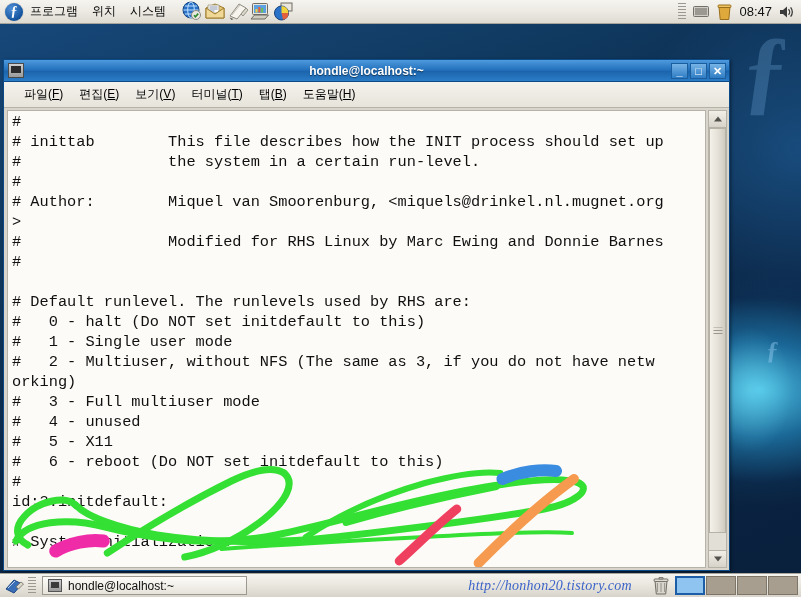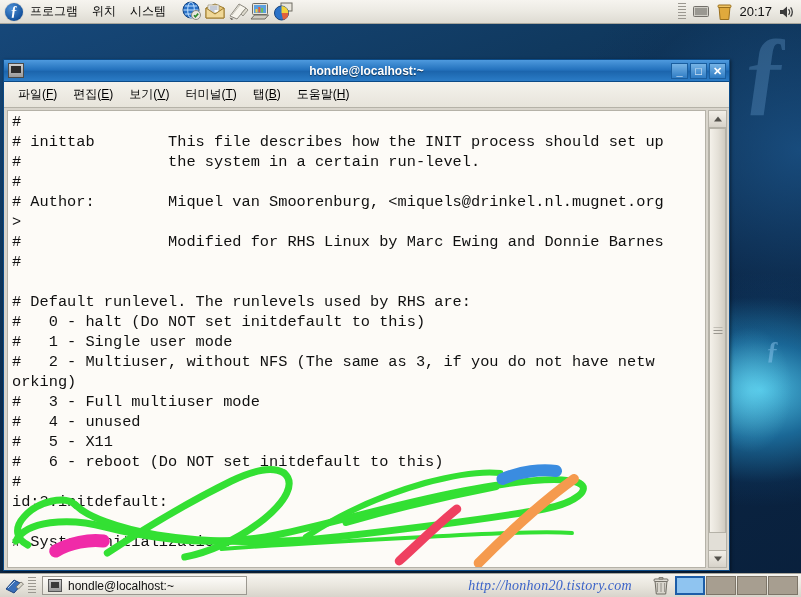--- a/index.html
+++ b/index.html
@@ -102,21 +102,21 @@
   }
   .win-btn span {
     position: absolute; left: 0; right: 0; top: -1px;
     text-align: center; font-size: 11px; color: #fff; font-weight: bold;
     line-height: 16px;
   }
   #menubar {
     height: 26px;
     background: linear-gradient(180deg,#f4f2ec 0%, #e7e4db 100%);
     border-bottom: 1px solid #b5b2a8;
-    display: flex; align-items: center; padding-left: 6px;
+    display: flex; align-items: center; padding-left: 12px;
     font-size: 12px; color: #000;
   }
   .menu-item { padding: 3px 8px; white-space: nowrap; }
   .menu-item u { text-decoration: underline; }
 
   #term-body {
     position: absolute; left: 0; right: 0; top: 48px; bottom: 0;
     background: #d9d5cc;
     padding: 2px 2px 2px 3px;
     display: flex;
@@ -294,21 +294,21 @@
   <div id="panel-right">
     <div id="panel-grip"></div>
     <svg width="18" height="16">
       <rect x="1.5" y="2.5" width="15" height="10" rx="1" fill="#cfcdc5" stroke="#73706a" stroke-width="1"></rect>
       <rect x="3" y="4" width="12" height="7" fill="#9a9891"></rect>
     </svg>
     <svg width="17" height="18">
       <path d="M3 4h11l-1.2 12.5H4.2z" fill="#e0a93c" stroke="#9a6f1c" stroke-width="1"></path>
       <rect x="2" y="2" width="13" height="2.5" rx="1" fill="#f0c465" stroke="#9a6f1c" stroke-width="1"></rect>
     </svg>
-    <div id="panel-clock">20:17</div>
+    <div id="panel-clock">08:47</div>
     <svg width="17" height="16">
       <path d="M2 6h3l4-3.5v11L5 10H2z" fill="#3a3a3a"></path>
       <path d="M10.5 5.2a4 4 0 0 1 0 5.6M12.6 3.4a7 7 0 0 1 0 9.2" stroke="#3a3a3a" stroke-width="1.3" fill="none"></path>
     </svg>
   </div>
 </div>
 
 <div id="term-window">
 
   <div id="titlebar">

